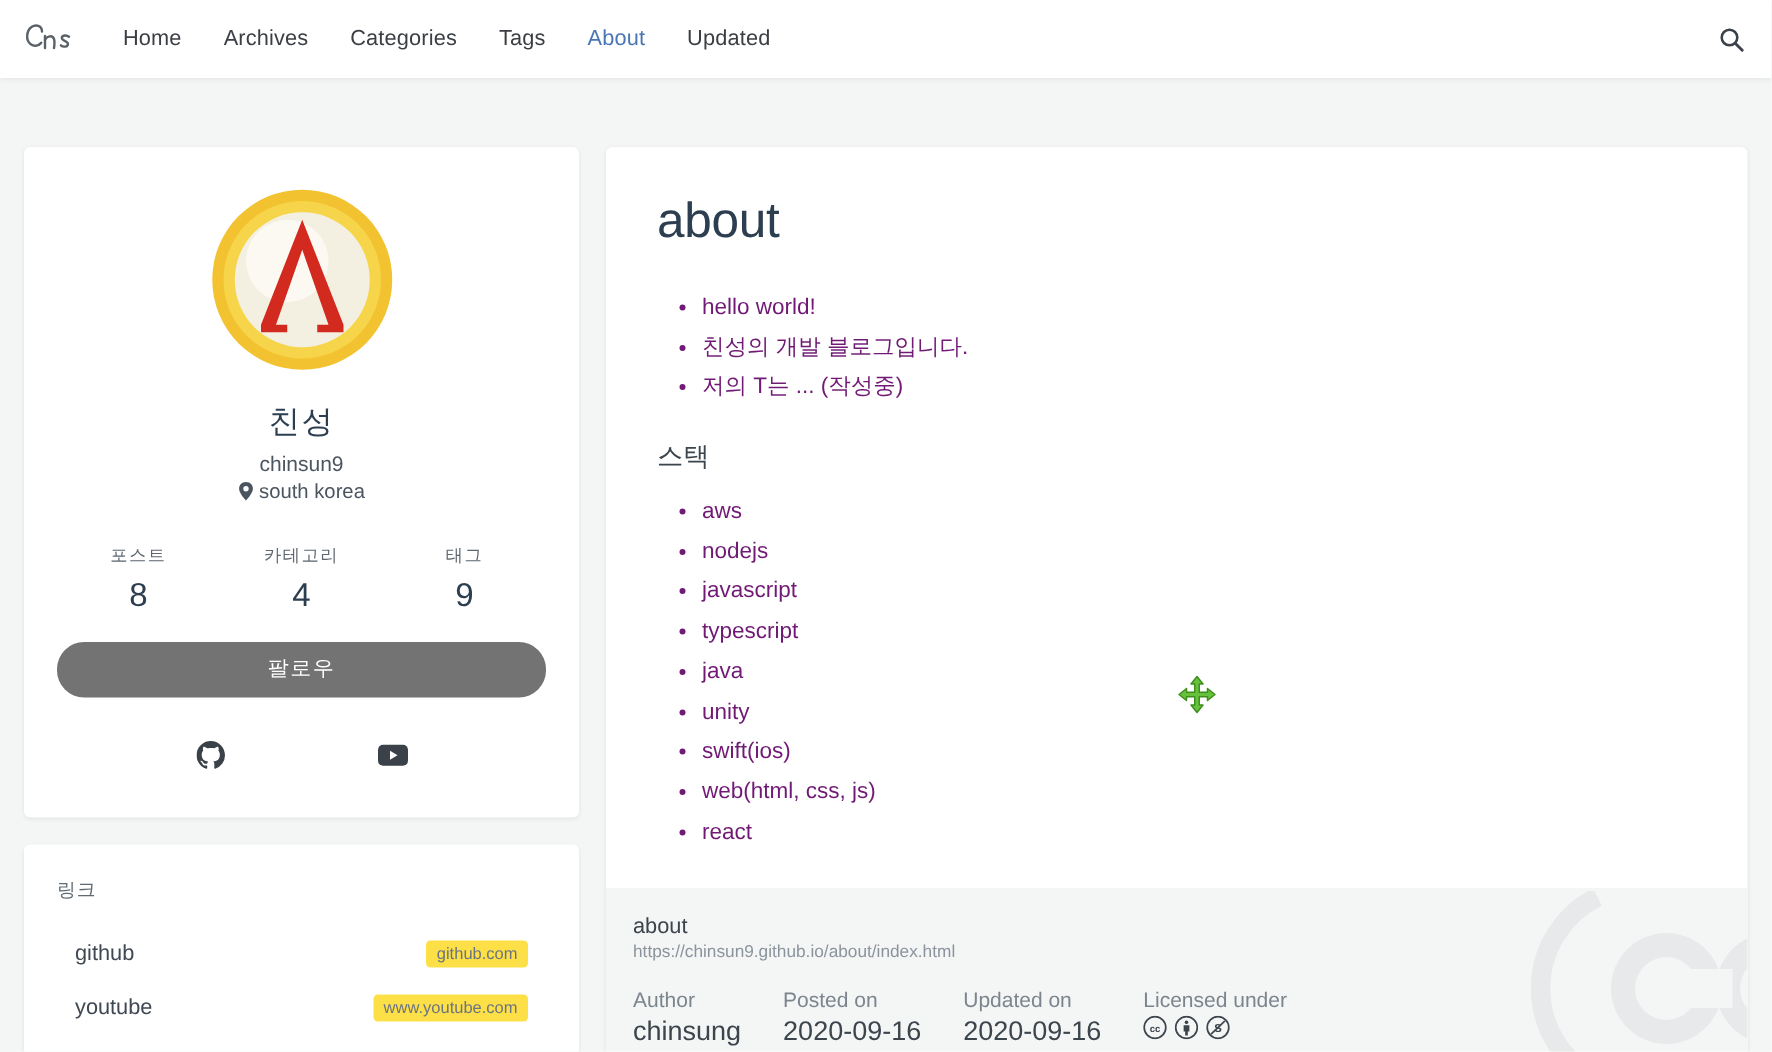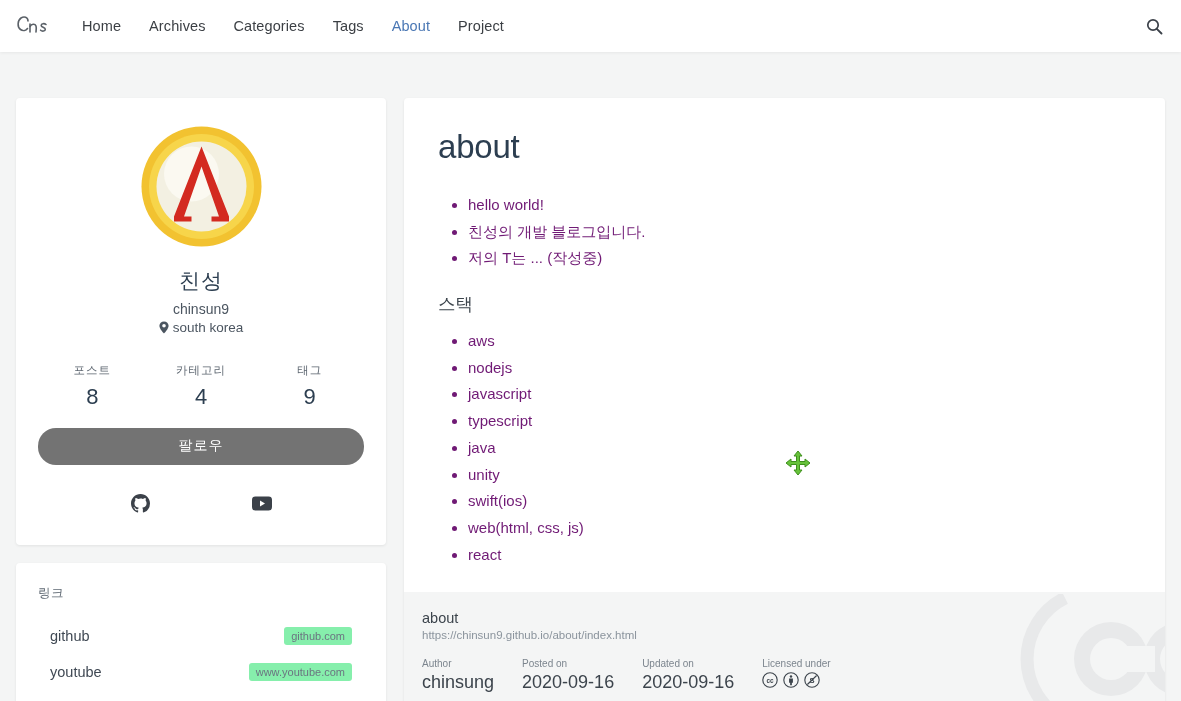--- a/index.html
+++ b/index.html
@@ -146,21 +146,21 @@
     display: flex;
     align-items: center;
     justify-content: space-between;
     padding: 9px 12px;
     cursor: pointer;
   }
   .link-name { font-size: 14.5px; color: #3f4853; }
   .link-badge {
     font-size: 11px;
     color: #6b7480;
-    background: #86efac;
+    background: #fde047;
     border-radius: 3px;
     padding: 3px 7px;
   }
 
   
   .main-card { padding: 30px 34px 0 34px; min-height: 586px; position: relative; overflow: hidden; }
   .post-title {
     font-size: 33px;
     font-weight: 400;
     color: #2c3e50;
@@ -206,21 +206,21 @@
     margin-bottom: 3px;
   }
   .license-url {
     font-size: 11.5px;
     color: #8b949d;
     margin-bottom: 17px;
   }
   .license-meta { display: flex; gap: 0; }
   .meta-col { margin-right: 28px; }
   .meta-label {
-    font-size: 10px;
+    font-size: 14px;
     color: #7c858e;
     margin-bottom: 3px;
   }
   .meta-value {
     font-size: 18px;
     color: #3c444c;
   }
   .license-icons { display: flex; gap: 5px; margin-top: 2px; }
   .license-icons svg { display:block; }
 
@@ -246,21 +246,21 @@
         <path d="M32 11.5 C30.5 10.2, 27.2 10.3, 27.2 12.4 C27.2 14.4, 31.3 14, 31.3 16.3 C31.3 18.4, 28 18.6, 26.6 17.2"></path>
       </g>
     </svg>
   </div>
   <div class="nav-links">
     <a class="nav-link">Home</a>
     <a class="nav-link">Archives</a>
     <a class="nav-link">Categories</a>
     <a class="nav-link">Tags</a>
     <a class="nav-link active">About</a>
-    <a class="nav-link">Project</a>
+    <a class="nav-link">Updated</a>
   </div>
   <div class="nav-search">
     <svg width="17" height="17" viewBox="0 0 17 17">
       <circle cx="7" cy="7" r="5.2" fill="none" stroke="#3b4149" stroke-width="1.7"></circle>
       <line x1="10.8" y1="10.8" x2="15.5" y2="15.5" stroke="#3b4149" stroke-width="1.9" stroke-linecap="round"></line>
     </svg>
   </div>
 </div>
 
 <div class="page">

